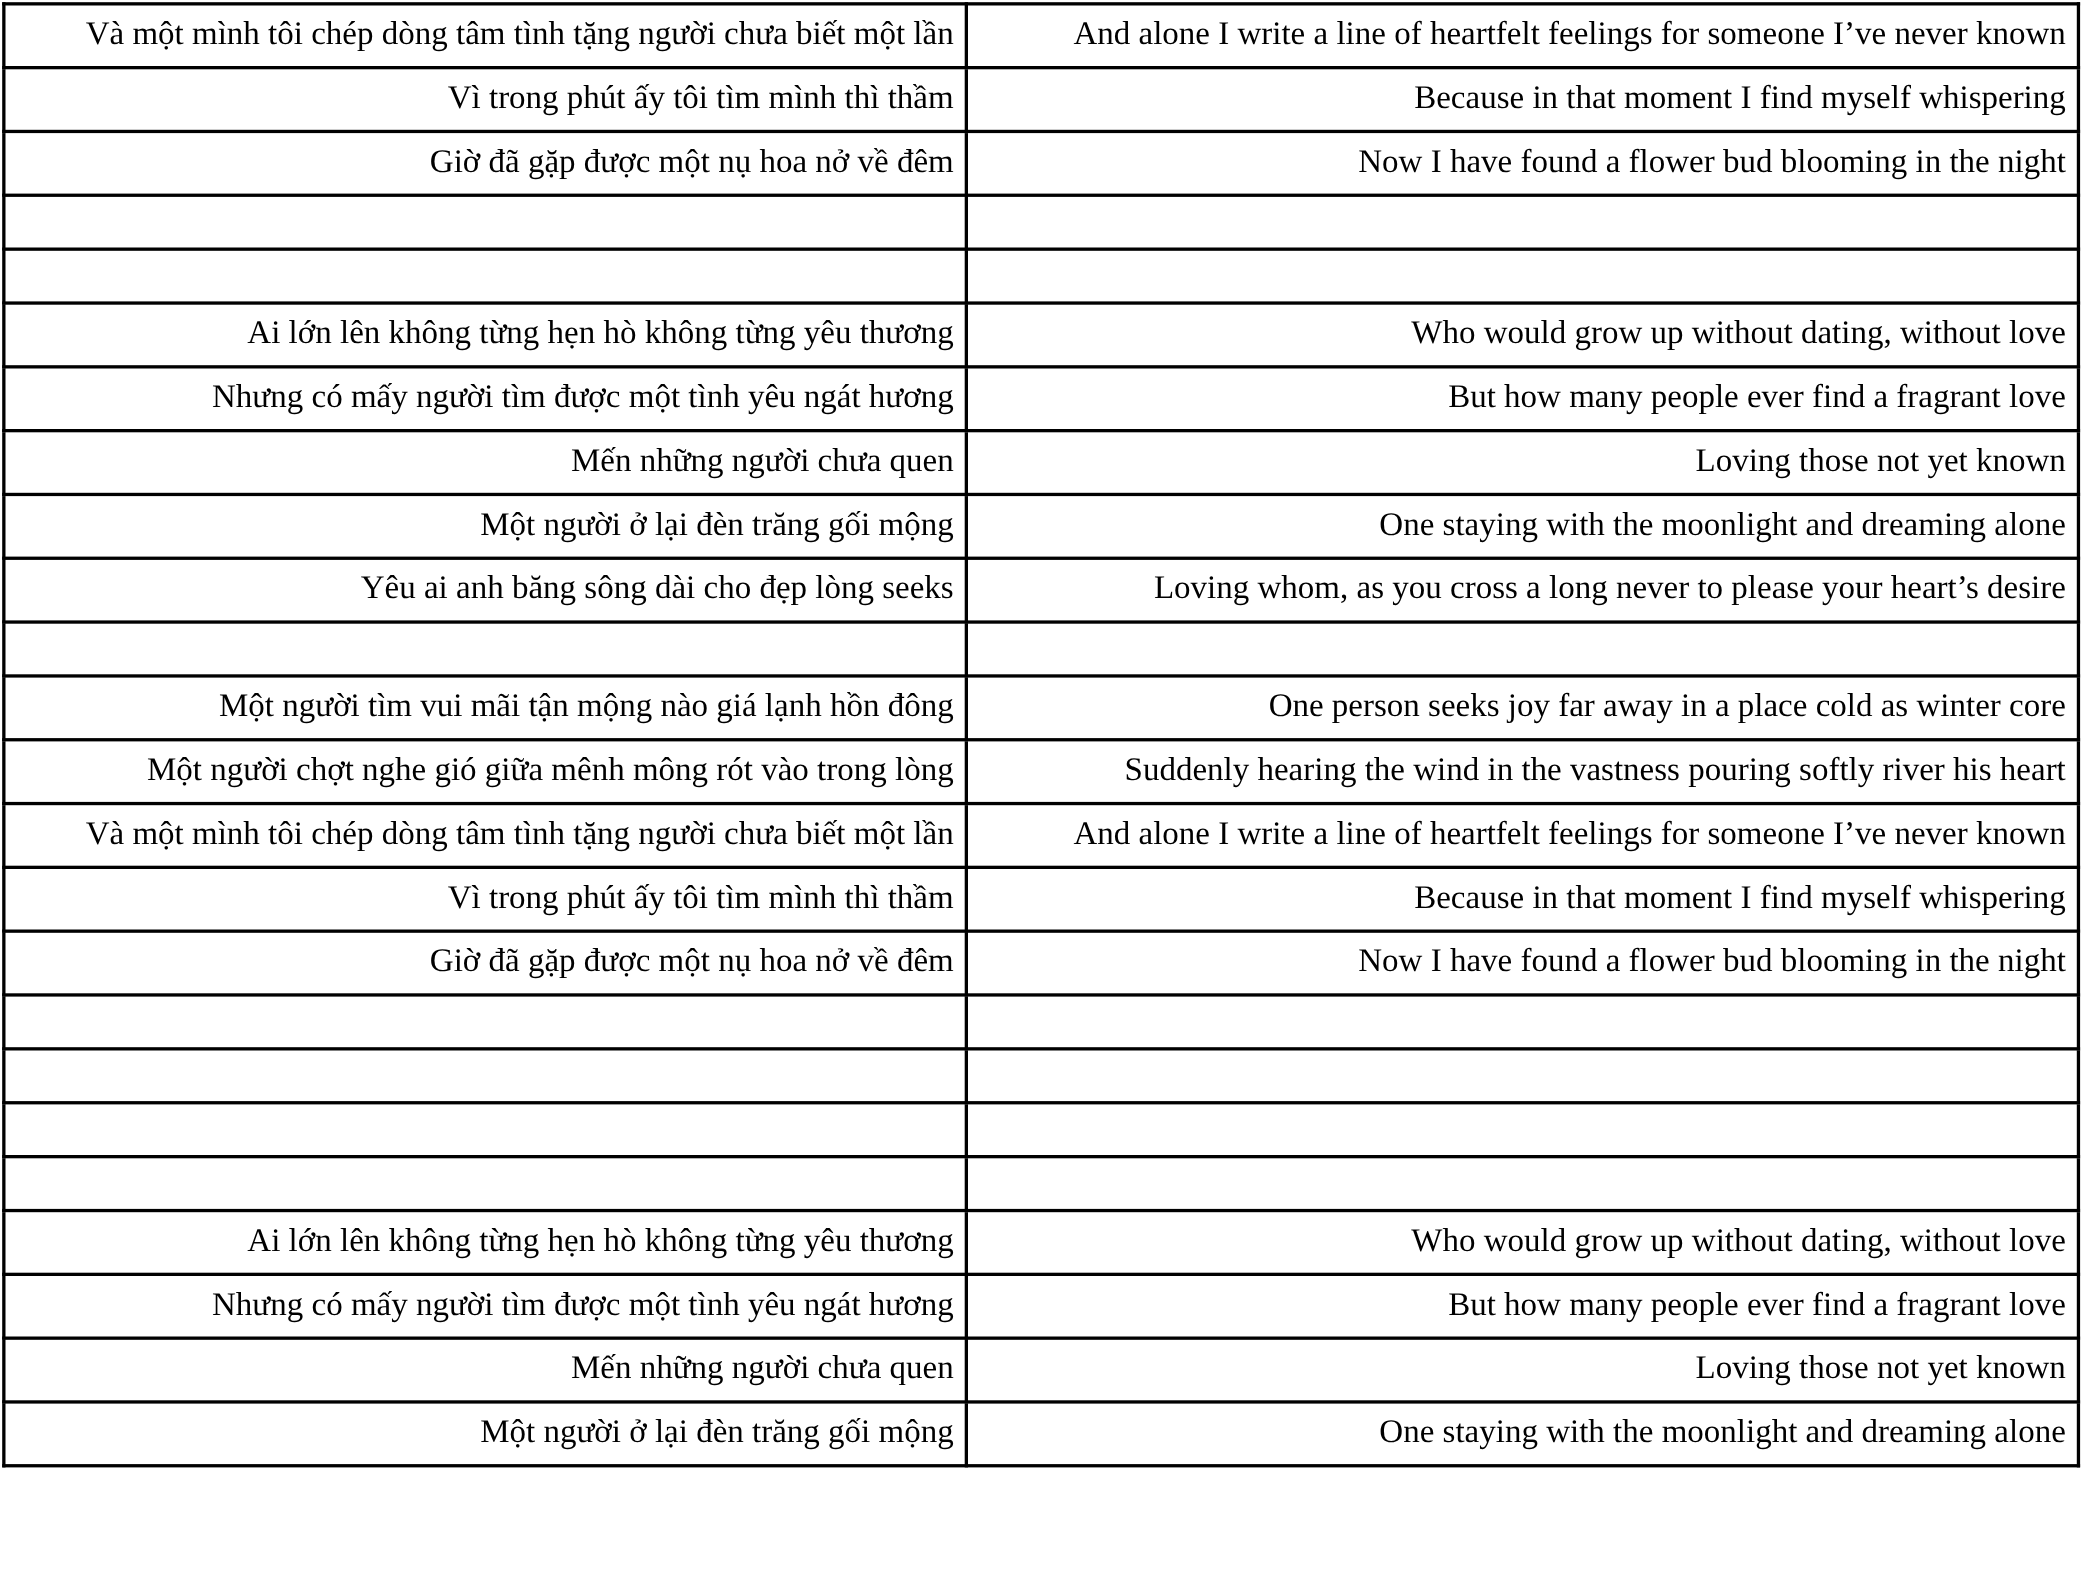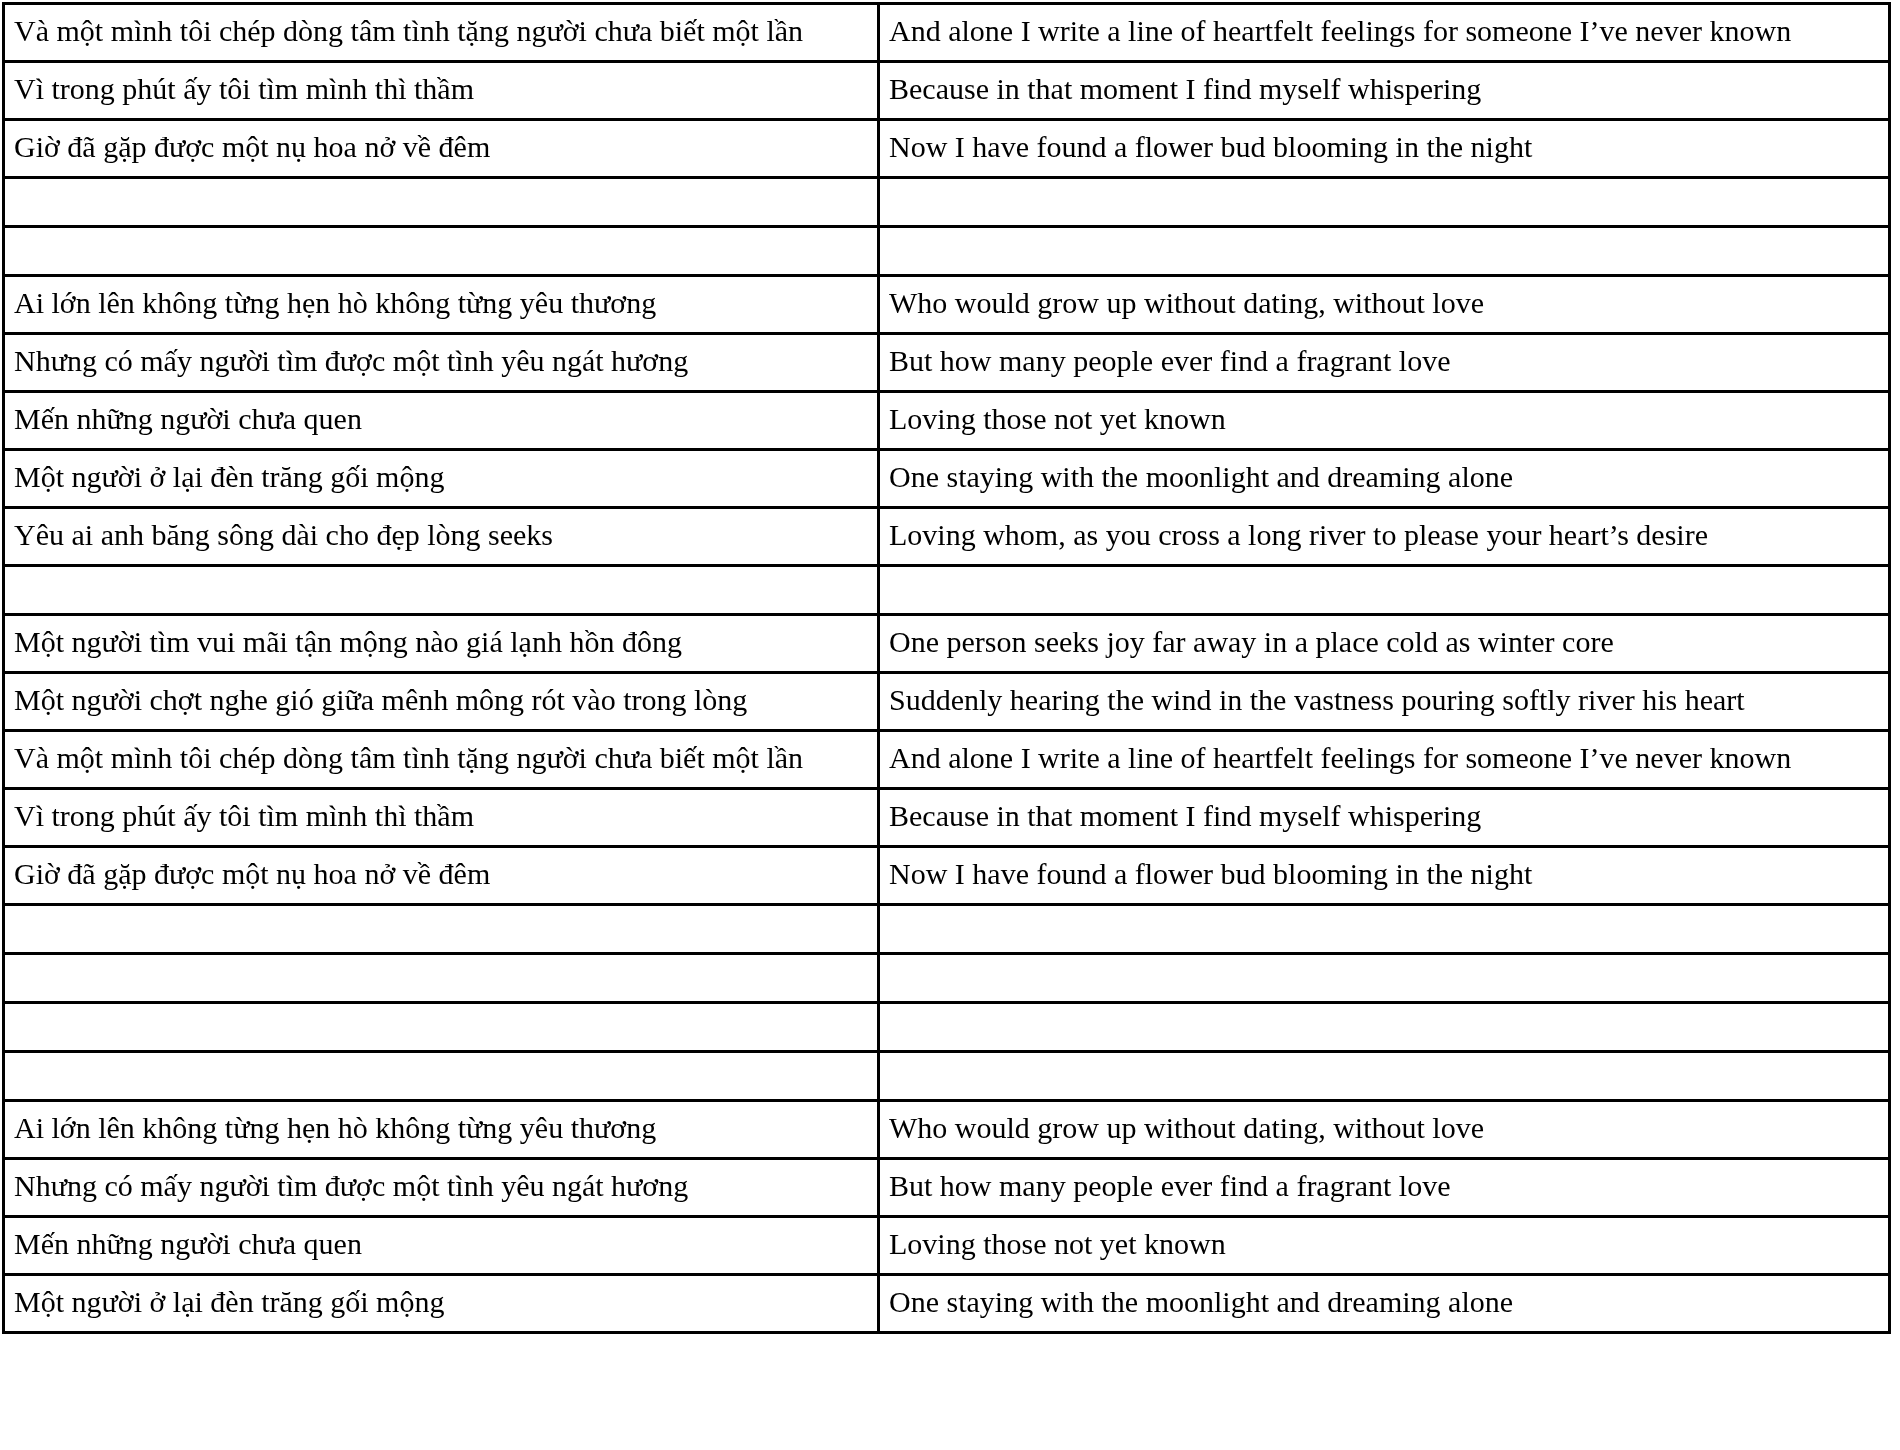--- a/index.html
+++ b/index.html
@@ -29,20 +29,21 @@
   }
   col.c-vi { width: 875px; }
   col.c-en { width: 1011px; }
   td {
     border: 3px solid #000000;
     vertical-align: top;
     padding: 6px 10px 9px 9px;
     box-sizing: border-box;
     overflow: hidden;
     word-wrap: break-word;
+    text-align: right;
   }
   tr.empty td { height: 49px; }
   td.vbottom { vertical-align: bottom; }
 </style>
 </head>
 <body>
 
 <div class="sheet">
   <table class="lyrics">
     <colgroup>
@@ -81,21 +82,21 @@
       <tr>
         <td>Mến những người chưa quen</td>
         <td>Loving those not yet known</td>
       </tr>
       <tr>
         <td>Một người ở lại đèn trăng gối mộng</td>
         <td>One staying with the moonlight and dreaming alone</td>
       </tr>
       <tr>
         <td class="vbottom">Yêu ai anh băng sông dài cho đẹp lòng seeks</td>
-        <td>Loving whom, as you cross a long river to please your heart’s desire</td>
+        <td>Loving whom, as you cross a long never to please your heart’s desire</td>
       </tr>
       <tr class="empty">
         <td></td>
         <td></td>
       </tr>
       <tr>
         <td>Một người tìm vui mãi tận mộng nào giá lạnh hồn đông</td>
         <td>One person seeks joy far away in a place cold as winter core</td>
       </tr>
       <tr>

